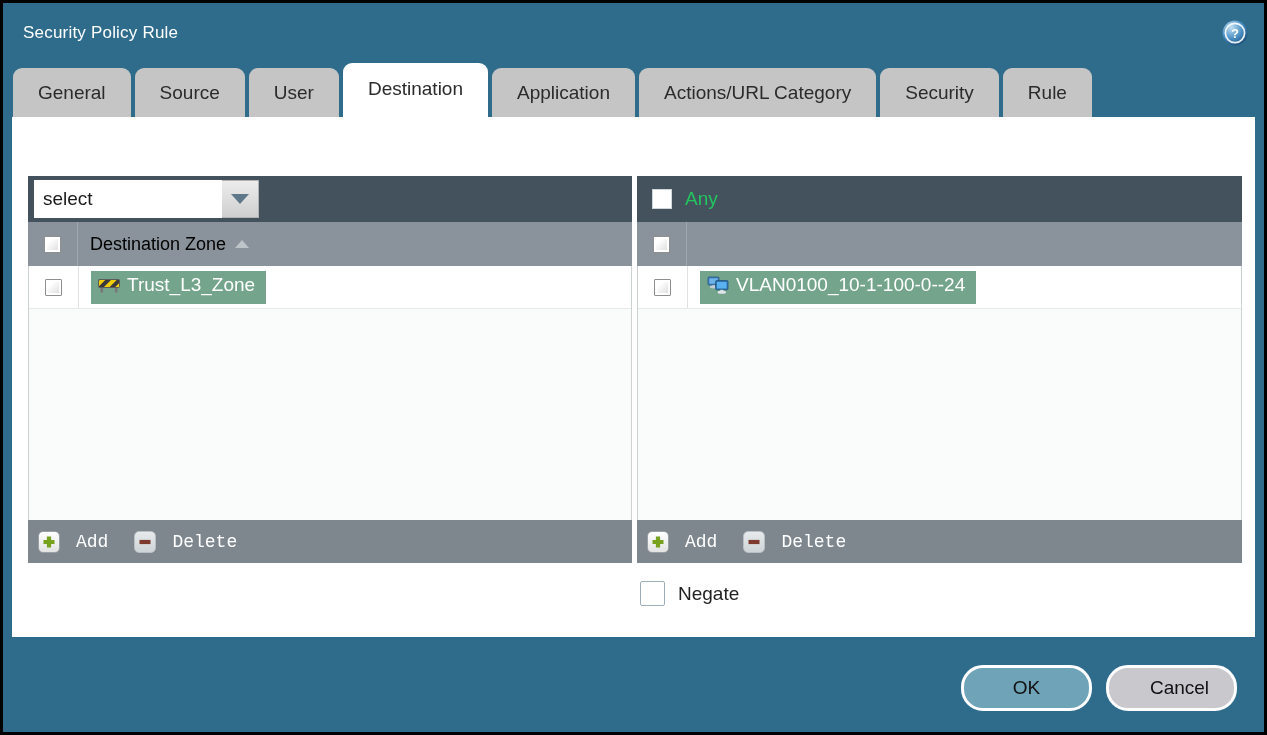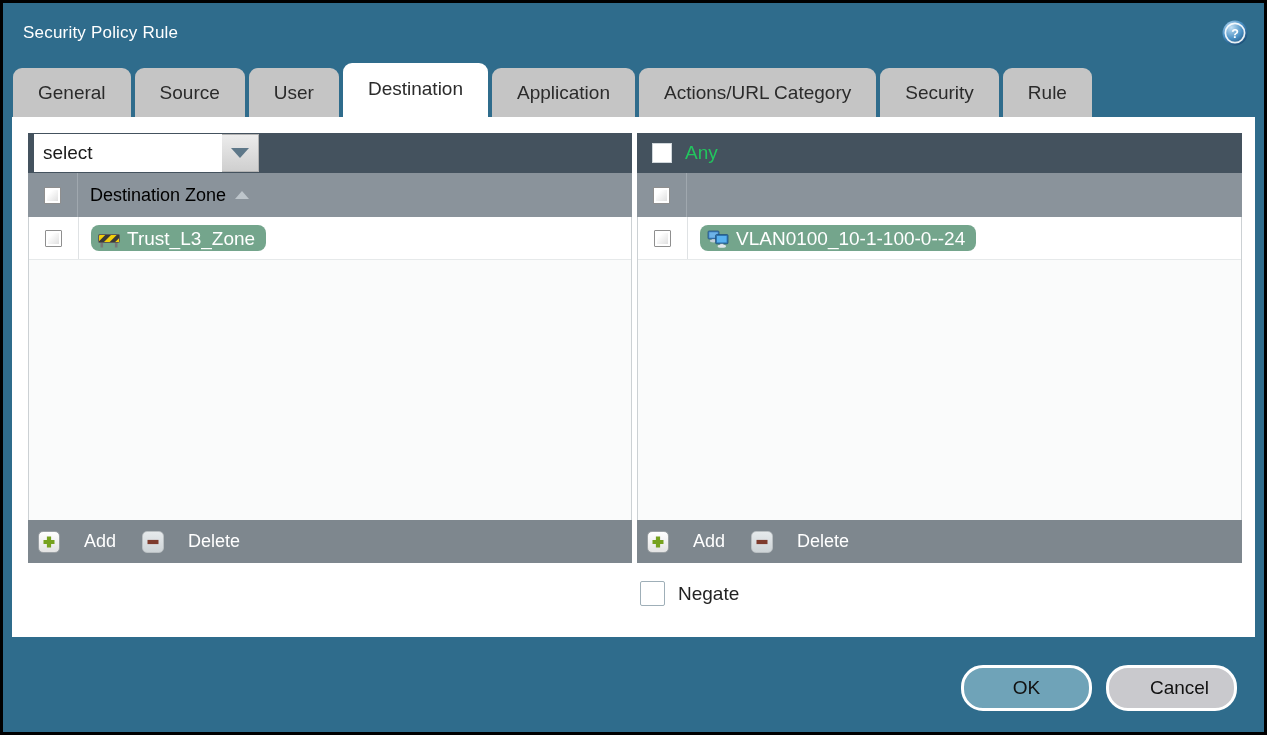--- a/index.html
+++ b/index.html
@@ -22,21 +22,21 @@
     height:49px; line-height:49px; border-radius:9px 9px 0 0; white-space:nowrap; cursor:pointer;
   }
   .tab.active { background:#fff; height:54px; line-height:52px; }
 
   
   .content { background:#fff; margin:0 9px; flex:1 1 auto; padding:16px 0 0 16px; position:relative; }
   .panels { display:flex; gap:5px; }
   .panel { width:604px; height:430px; display:flex; flex-direction:column; }
   .panel.right { width:605px; }
 
-  .panel-toolbar { height:40px; flex:0 0 auto; background:#44525E; display:flex; align-items:center; padding:0 6px; }
+  .panel-toolbar { height:46px; flex:0 0 auto; background:#44525E; display:flex; align-items:center; padding:0 6px;margin-top:43px; }
   .select-combo { display:flex; height:38px; cursor:pointer; }
   .select-value { width:188px; background:#fff; font-size:19px; color:#1a1a1a; display:flex; align-items:center; padding:0 9px; }
   .select-btn { width:37px; background:linear-gradient(#ececec,#cfcfcf); border:1px solid #b3b3b3; border-left:none; display:flex; align-items:center; justify-content:center; }
   .tri-down { width:0; height:0; border-left:9px solid transparent; border-right:9px solid transparent; border-top:10px solid #5E7889; }
 
   .any-wrap { display:flex; align-items:center; gap:13px; padding-left:9px; color:#22c55e; font-size:19px; }
   .cb-solid { width:20px; height:20px; background:#fff; border:1px solid #cfd6da; cursor:pointer; }
 
   .col-header { height:44px; flex:0 0 auto; background:#8A939B; display:flex; align-items:stretch; color:#000000; font-size:18px; }
   .cb-cell { width:50px; flex:0 0 auto; display:flex; justify-content:center; align-items:center; border-right:1px solid #a0a8af; }
@@ -47,25 +47,25 @@
   }
   .col-label { display:flex; align-items:center; gap:9px; padding-left:12px; cursor:pointer; }
   .tri-up { width:0; height:0; border-left:7px solid transparent; border-right:7px solid transparent; border-bottom:8px solid #BDC5CB; }
 
   .panel-body { flex:1 1 auto; background:#FAFBFB; border-left:1px solid #ccd1d4; border-right:1px solid #ccd1d4; }
   .row { height:43px; display:flex; align-items:stretch; background:#fff; border-bottom:1px solid #e6e9ea; cursor:pointer; }
   .row .cb-cell { border-right:1px solid #dfe2e4; }
   .row-cell { display:flex; align-items:center; }
   .chip {
     display:inline-flex; align-items:center; gap:7px; margin-left:12px;
-    background:#74A58C; color:#fff; font-size:19px; padding:3px 11px 1px 7px;border-radius:8px;
+    background:#74A58C; color:#fff; font-size:19px; padding:3px 11px 8px 7px;
   }
 
   .panel-footer { height:43px; flex:0 0 auto; background:#7E878E; display:flex; align-items:center; gap:26px; padding-left:10px; }
-  .footer-btn { display:flex; align-items:center; gap:24px; color:#fff; font-size:18px; cursor:pointer; }
+  .footer-btn { display:flex; align-items:center; gap:16px; color:#fff; font-size:18px; cursor:pointer;font-family:Liberation Mono, monospace; }
   .footer-btn.disabled { color:#ffffff; cursor:default; }
   .sq-icon { width:22px; height:22px; border-radius:5px; display:flex; align-items:center; justify-content:center; }
   .sq-add { background:linear-gradient(#ffffff,#e3e3e3); border:1px solid #9aa0a4; }
   .sq-del { background:linear-gradient(#e6eaec,#ced4d7); border:1px solid #b9bfc2; }
 
   .negate-row { margin:18px 0 0 612px; display:flex; align-items:center; gap:13px; font-size:19px; color:#222; }
   .negate-cb { width:25px; height:25px; background:#fff; border:1px solid #9FAFB8; border-radius:2px; cursor:pointer; }
 
   
   .bottombar { height:95px; flex:0 0 auto; display:flex; justify-content:flex-end; align-items:flex-start; padding:28px 27px 0 0; gap:14px; }

